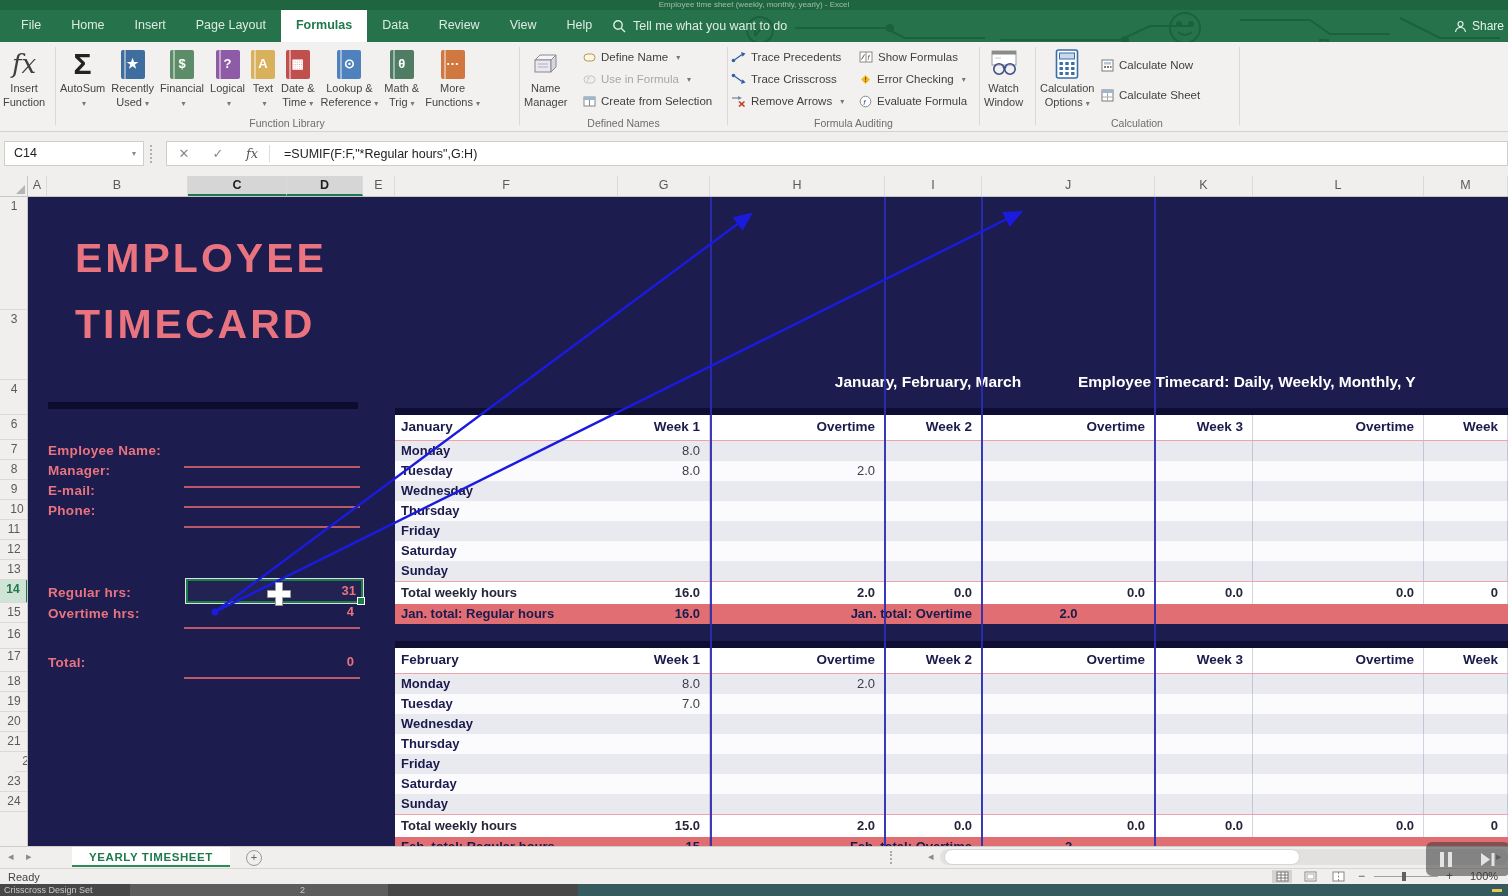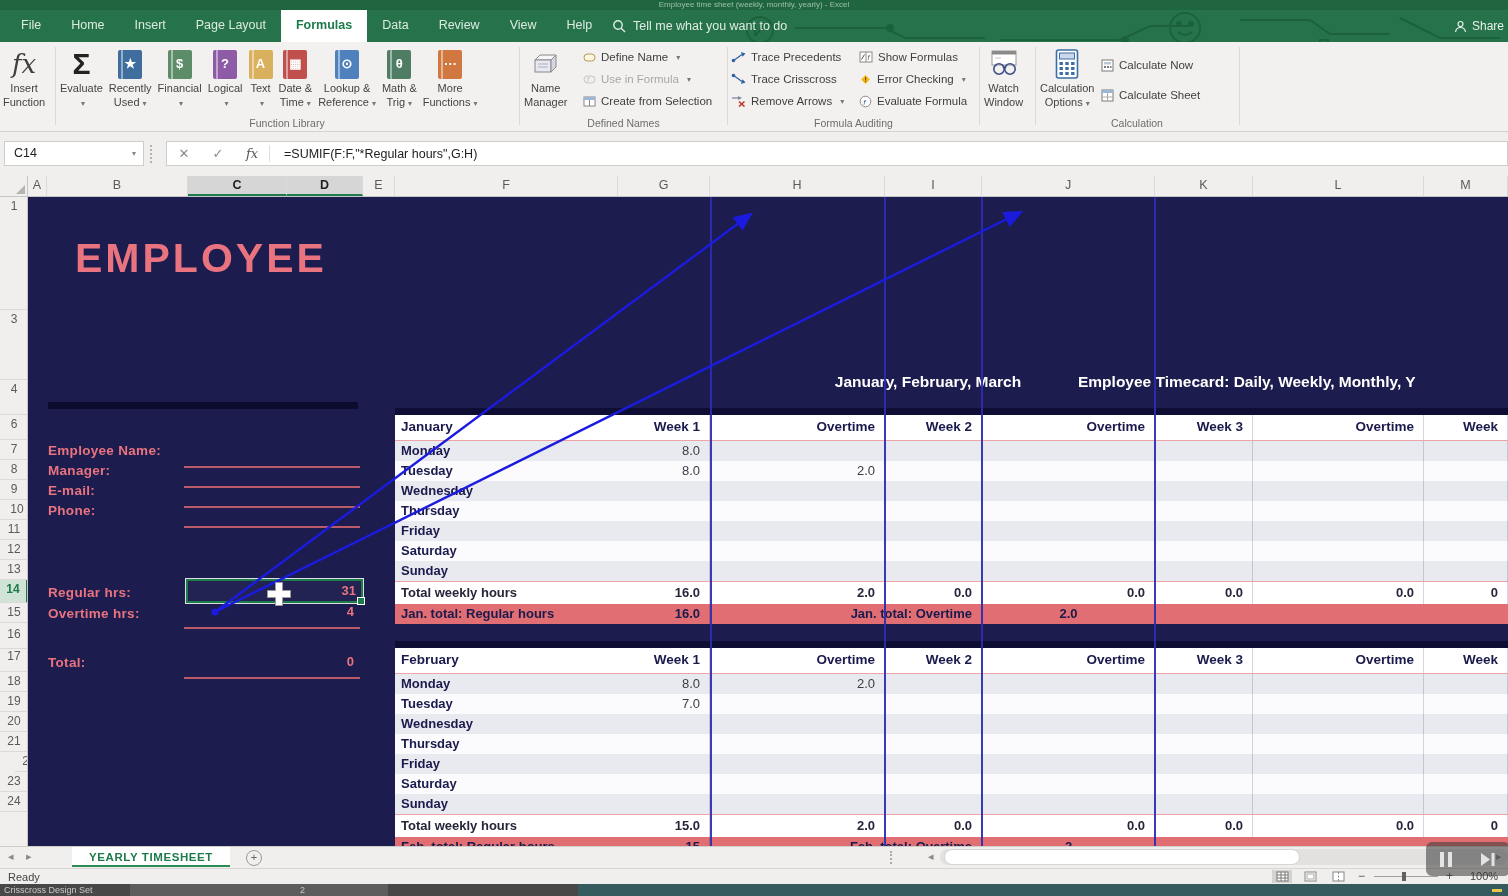--- a/index.html
+++ b/index.html
@@ -191,21 +191,21 @@
       </div>
     </div>
     <div class="vsep" style="left:55px"></div>
 
     <div class="grp" style="left:57px;width:460px">
       <div class="bigrow" id="funclib">
           <div class="bigbtn">
             <div class="icnbox">
               <span class="sigma">Σ</span>
             </div>
-            <span>Evaluate</span>
+            <span>AutoSum</span>
             <span><span class="crt">▾</span></span>
           </div>
           <div class="bigbtn">
             <div class="icnbox">
               <div class="book" style="background: rgb(63, 110, 158);">★</div>
             </div>
             <span>Recently</span>
             <span>Used<span class="crt">▾</span></span>
           </div>
           <div class="bigbtn">
@@ -486,20 +486,21 @@
       <div class="rowhdr" style="top: 535px; height: 20px;">21</div>
       <div class="rowhdr" style="top: 555px; height: 20px; margin-left: 15px;">22</div>
       <div class="rowhdr" style="top: 575px; height: 20px;">23</div>
       <div class="rowhdr" style="top: 595px; height: 20px;">24</div>
       <div class="rowhdr" style="top: 615px; height: 20px; margin-left: 48px;">25</div>
       <div class="rowhdr" style="top: 635px; height: 20px; padding-left: 48px;">26</div>
     </div>
 
   <div class="canvas">
     <div class="t1" style="top:38px">EMPLOYEE</div>
+    <div class="t2" style="top:104px">TIMECARD</div>
     <div class="dbar"></div>
 
     <div class="flabel" style="top:246px">Employee Name:</div>
     <div class="flabel" style="top:266px">Manager:</div>
     <div class="flabel" style="top:286px">E-mail:</div>
     <div class="flabel" style="top:306px">Phone:</div>
     <div class="uline" style="top:269px"></div>
     <div class="uline" style="top:289px"></div>
     <div class="uline" style="top:309px"></div>
     <div class="uline" style="top:329px"></div>

